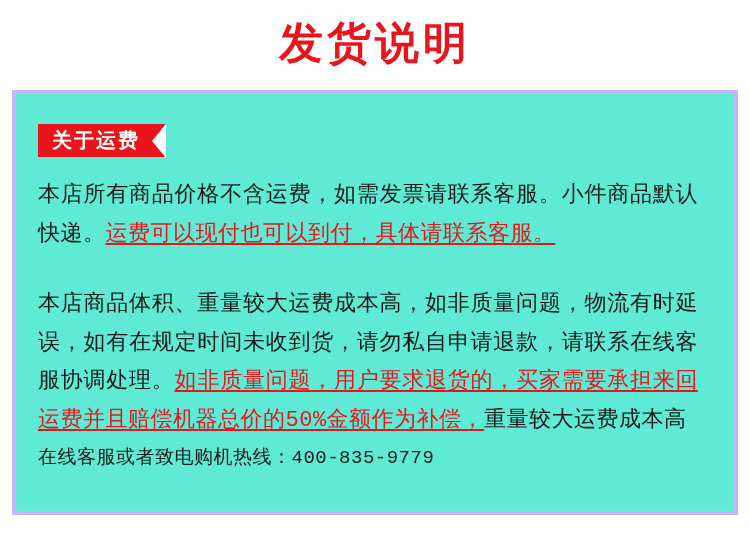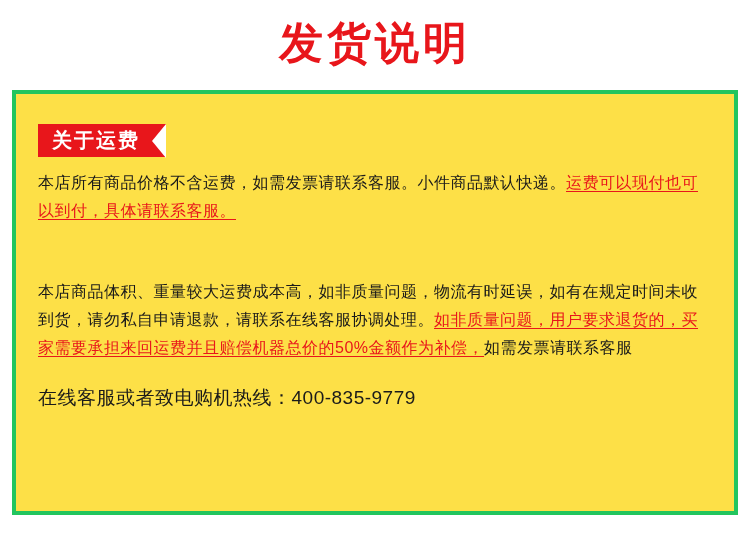--- a/index.html
+++ b/index.html
@@ -31,23 +31,23 @@
     color: #e8161b;
     letter-spacing: 4px;
     font-family: "Liberation Sans", sans-serif;
   }
   .panel {
     position: absolute;
     top: 90px;
     left: 12px;
     width: 726px;
     height: 425px;
-    border: 4px solid #22c55e;
+    border: 4px solid #c4b5fd;
     box-sizing: border-box;
-    background: #fde047;
+    background: #5eead4;
   }
   .inner {
     position: absolute;
     top: 14px;
     left: 22px;
     right: 22px;
     bottom: 10px;
   }
   
   .flag {
@@ -69,44 +69,44 @@
     width: 0;
     height: 0;
     border-top: 17px solid transparent;
     border-bottom: 17px solid transparent;
     border-right: 14px solid #ffffff;
   }
   .section-shipping { position: absolute; top: 16px; left: 0; }
   .section-return { position: absolute; top: 158px; left: 0; }
 
   .body-text {
-    margin-top: 12px;
-    font-size: 16px;
+    margin-top: 20px;
+    font-size: 22px;
     line-height: 1.75;
     color: #1a1a1a;
     letter-spacing: 0.5px;
     width: 660px;
     text-align: justify;
-    font-family: Liberation Sans, sans-serif;
+    font-family: Liberation Mono, monospace;
   }
   .hl {
     color: #e8161b;
     text-decoration: underline;
     text-underline-offset: 3px;
   }
   .tail {
     color: #1a1a1a;
   }
   .hotline {
     font-size: 19px;
     line-height: 1.75;
     color: #1a1a1a;
     letter-spacing: 0.5px;
-    margin-top: 19px;
-    font-family: Liberation Sans, sans-serif;
+    margin-top: 2px;
+    font-family: Liberation Mono, monospace;
   }
 </style>
 </head>
 <body>
 
 <div class="page">
 
   <div class="title">发货说明</div>
 
   <div class="panel">
@@ -114,21 +114,21 @@
 
       <div class="section-shipping">
         <div class="flag">关于运费</div>
         <div class="body-text">
           <span>本店所有商品价格不含运费，如需发票请联系客服。小件商品默认快递。</span><span class="hl">运费可以现付也可以到付，具体请联系客服。</span>
         </div>
       </div>
 
       <div class="section-return">
         <div class="body-text">
-          <span>本店商品体积、重量较大运费成本高，如非质量问题，物流有时延误，如有在规定时间未收到货，请勿私自申请退款，请联系在线客服协调处理。</span><span class="hl">如非质量问题，用户要求退货的，买家需要承担来回运费并且赔偿机器总价的50%金额作为补偿，</span><span class="tail">如需发票请联系客服</span>
+          <span>本店商品体积、重量较大运费成本高，如非质量问题，物流有时延误，如有在规定时间未收到货，请勿私自申请退款，请联系在线客服协调处理。</span><span class="hl">如非质量问题，用户要求退货的，买家需要承担来回运费并且赔偿机器总价的50%金额作为补偿，</span><span class="tail">重量较大运费成本高</span>
         </div>
         <div class="hotline">在线客服或者致电购机热线：400-835-9779</div>
       </div>
 
     </div>
   </div>
 
 </div>
 
 </body></html>

